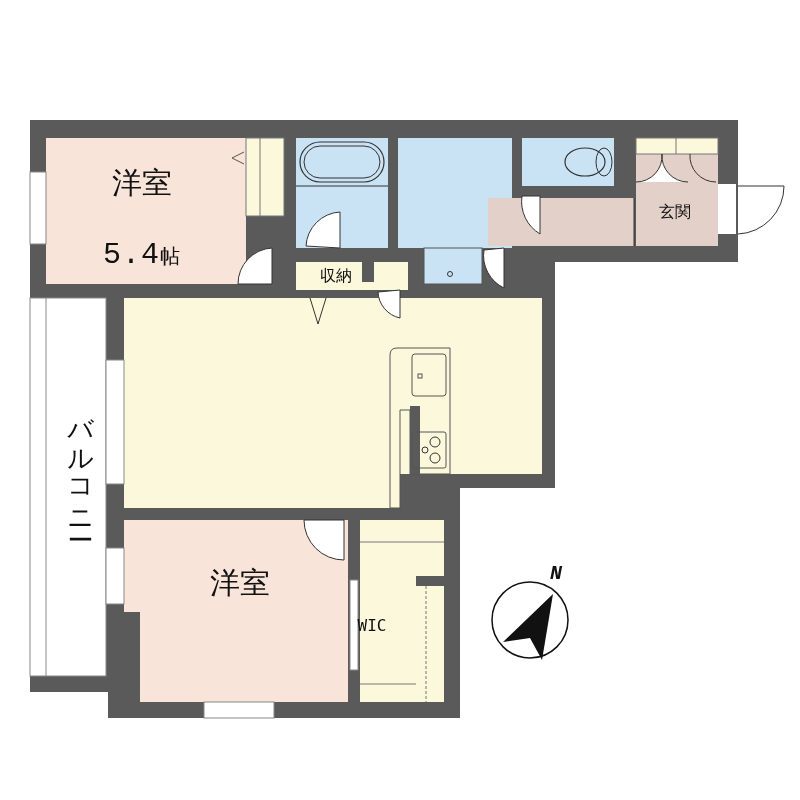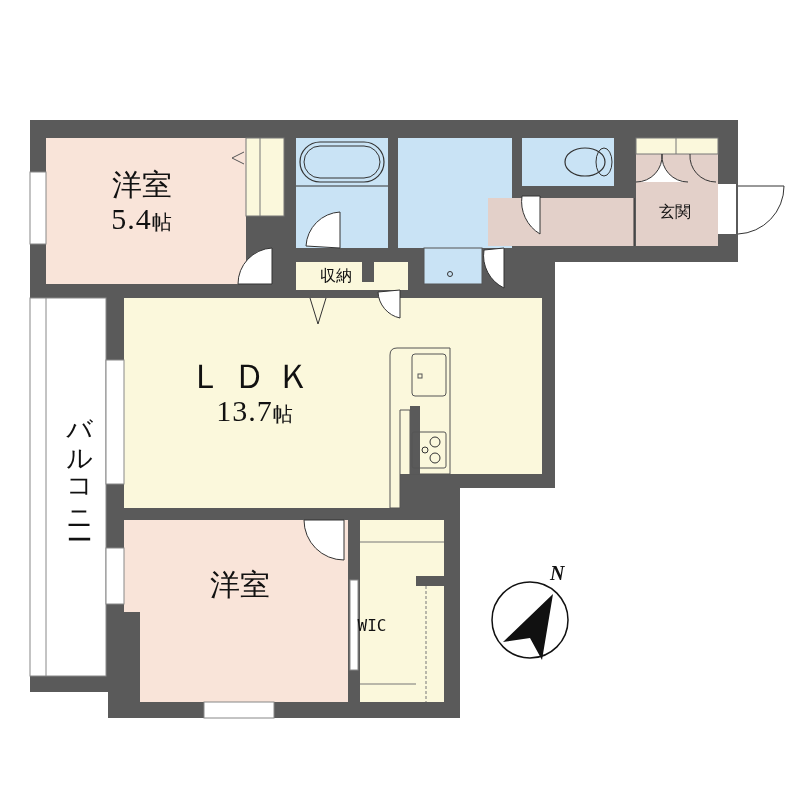--- a/index.html
+++ b/index.html
@@ -1,20 +1,20 @@
 <!DOCTYPE html>
 <html><head>
   <meta charset="utf-8">
   <style>
     html, body { margin:0; padding:0; background:#ffffff; }
     body { width:800px; height:800px; position:relative; overflow:hidden; font-family:"DejaVu Sans", sans-serif; }
     #plan { position:absolute; left:0; top:0; width:800px; height:800px; }
-    .lbl { position:absolute; color:#111; text-align:center; white-space:nowrap; font-family:Liberation Serif, serif; }
+    .lbl { position:absolute; color:#111; text-align:center; white-space:nowrap; font-family:Liberation Mono, monospace; }
     .room-name { font-size:30px; line-height:34px; }
-    .room-size { font-size:30px; line-height:34px; letter-spacing:1px; }
+    .room-size { font-size:30px; line-height:34px; letter-spacing:1px;margin-top:36px; }
     .room-size .unit { font-size:20px; }
     .small { font-size:16px; }
     .ldk-name { font-size:34px; letter-spacing:10px; }
     .vertical { writing-mode:vertical-rl; font-size:26px; letter-spacing:2px; }
   </style>
 </head>
 <body>
 
 <svg id="plan" viewBox="0 0 800 800" xmlns="http://www.w3.org/2000/svg">
 
@@ -103,22 +103,20 @@
     <polygon points="553,594 542,660 530,638 503,642" fill="#111"></polygon>
   </g>
 </svg>
 
 <div class="lbl" style="left:82px; top:168px; width:120px;">
   <div class="room-name">洋室</div>
   <div class="room-size"><span>5.4</span><span class="unit">帖</span></div>
 </div>
 
 <div class="lbl" style="left:180px; top:360px; width:150px;">
-  <div class="room-name ldk-name">ＬＤＫ</div>
-  <div class="room-size"><span>13.7</span><span class="unit">帖</span></div>
 </div>
 
 <div class="lbl" style="left:180px; top:568px; width:120px;">
   <div class="room-name">洋室</div>
 </div>
 
 <div class="lbl small" style="left:306px; top:266px; width:44px;margin-left:8px;">収納</div>
 <div class="lbl small" style="left:650px; top:202px; width:50px;">玄関</div>
 <div class="lbl small" style="left:349px; top:616px; width:46px; font-family:'DejaVu Sans Mono', monospace;">WIC</div>
 <div class="lbl vertical" style="left:62px; top:400px;">バルコニー</div>

